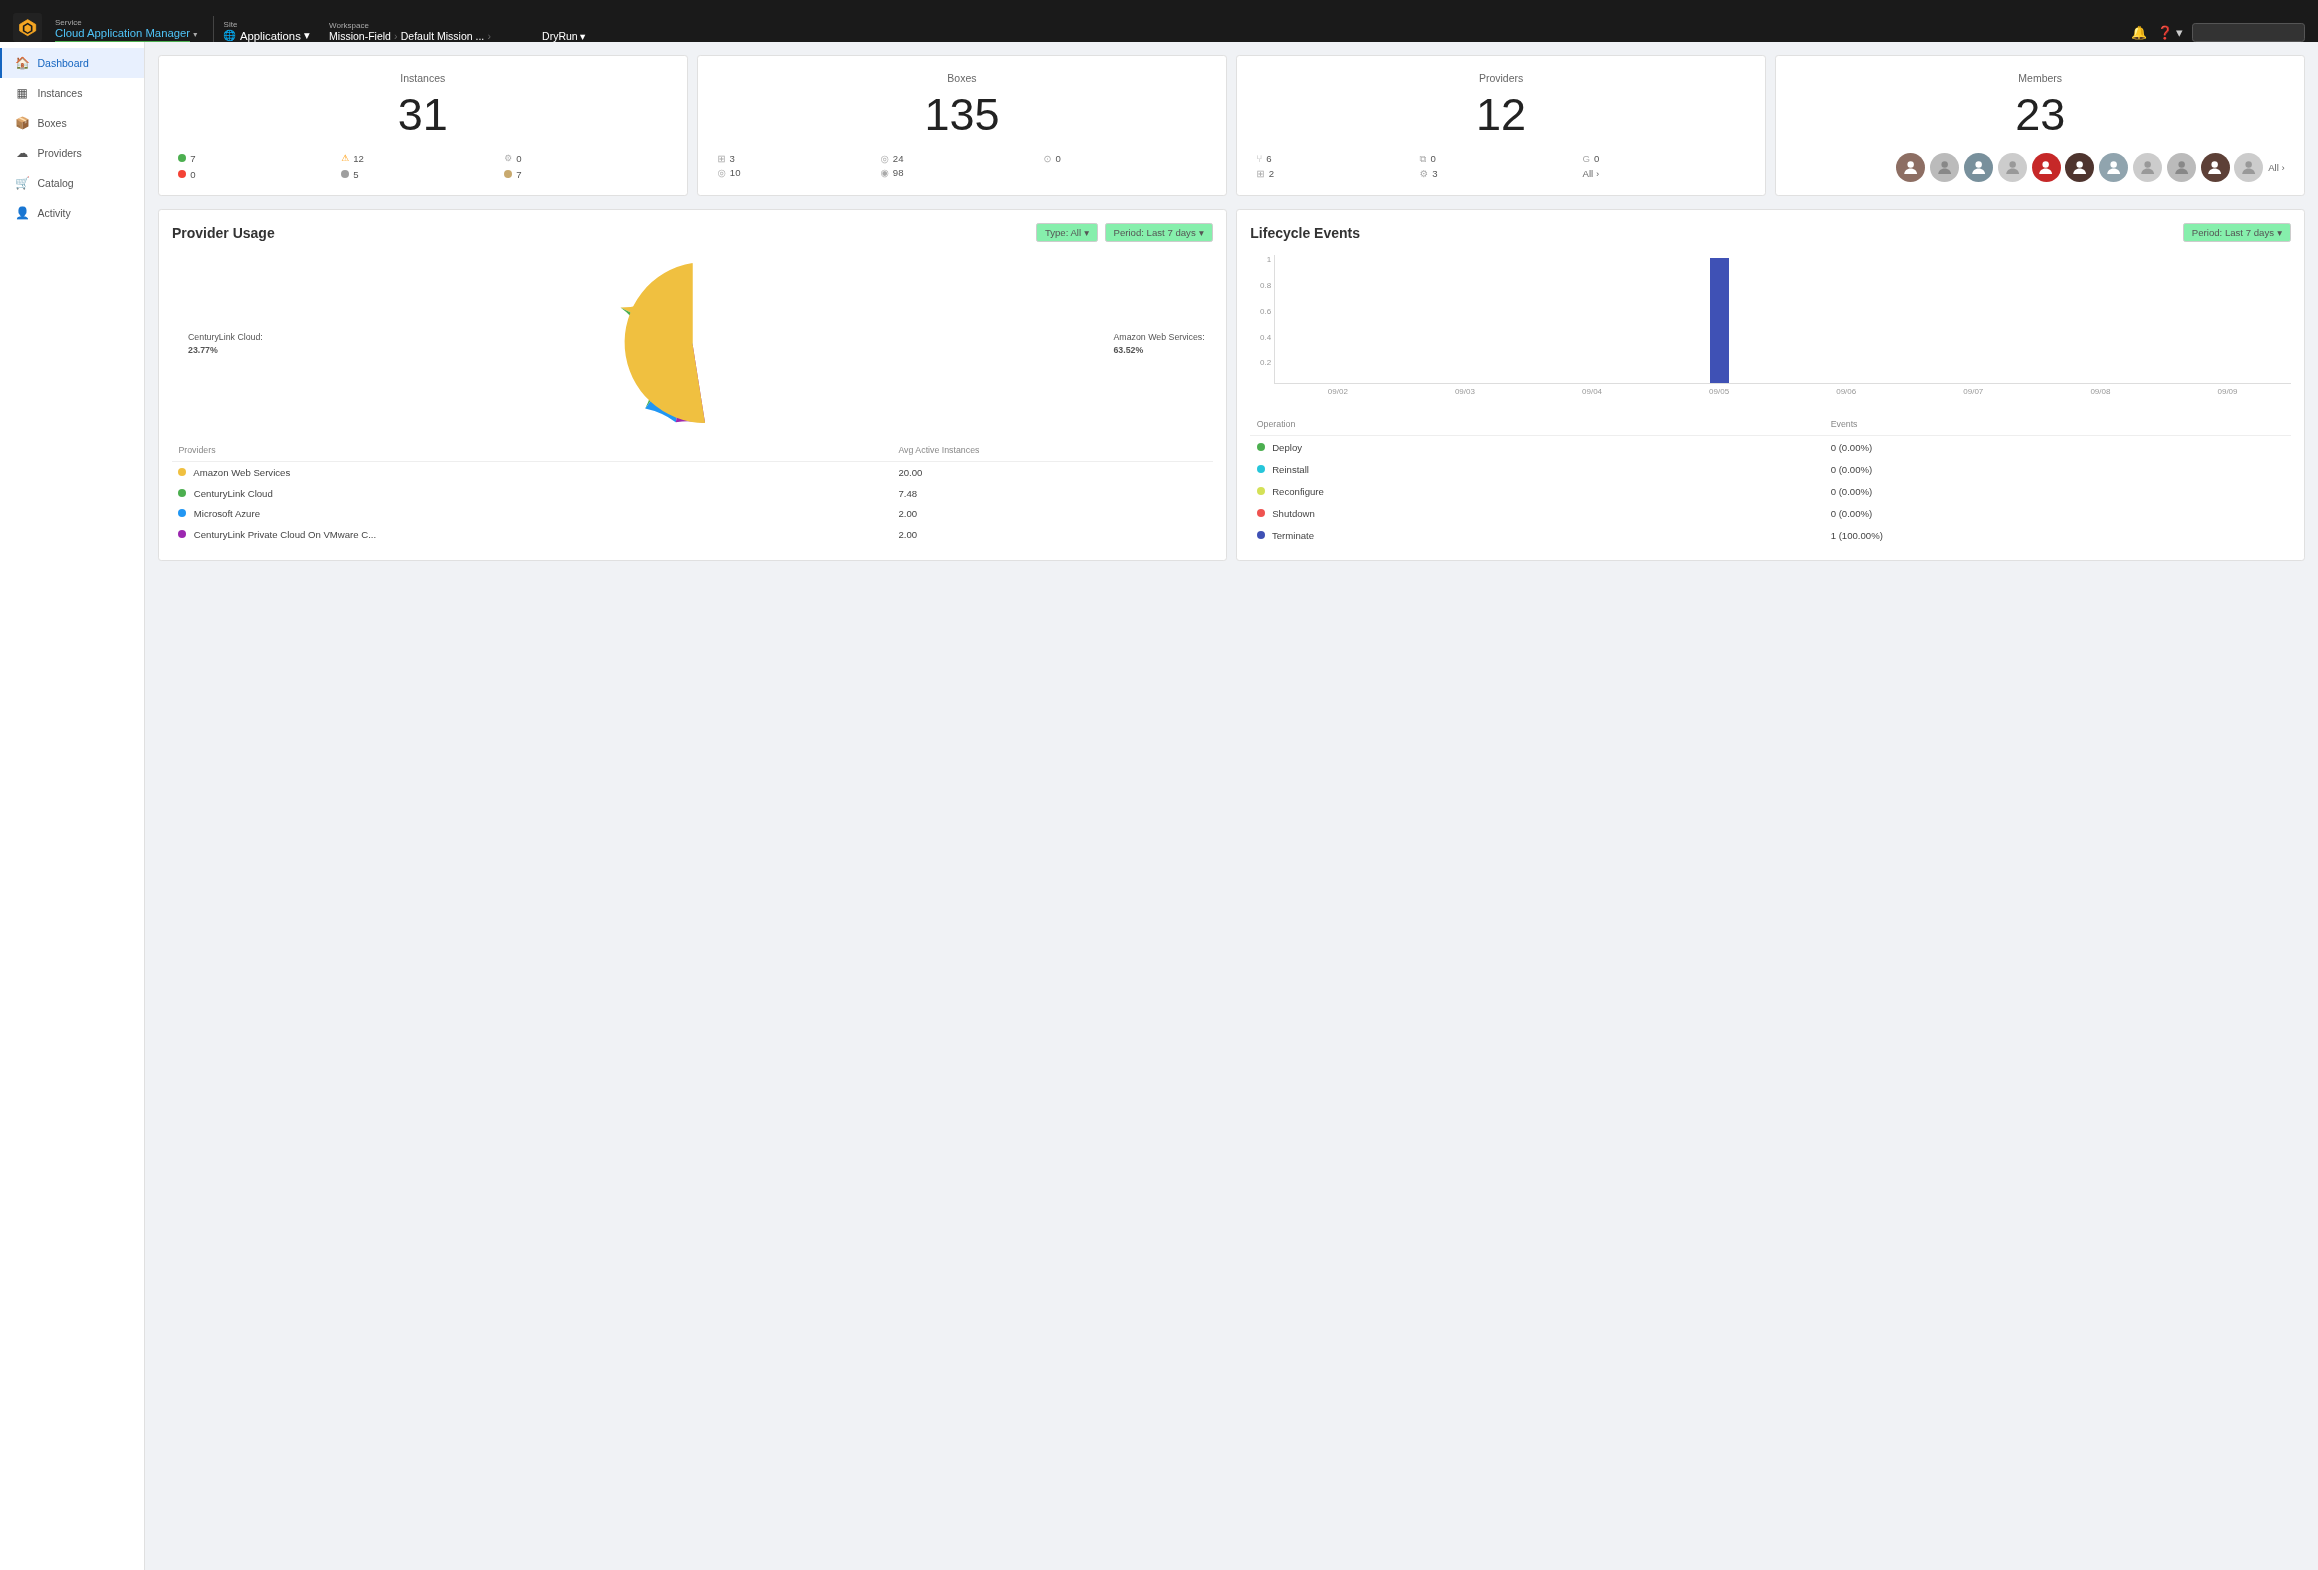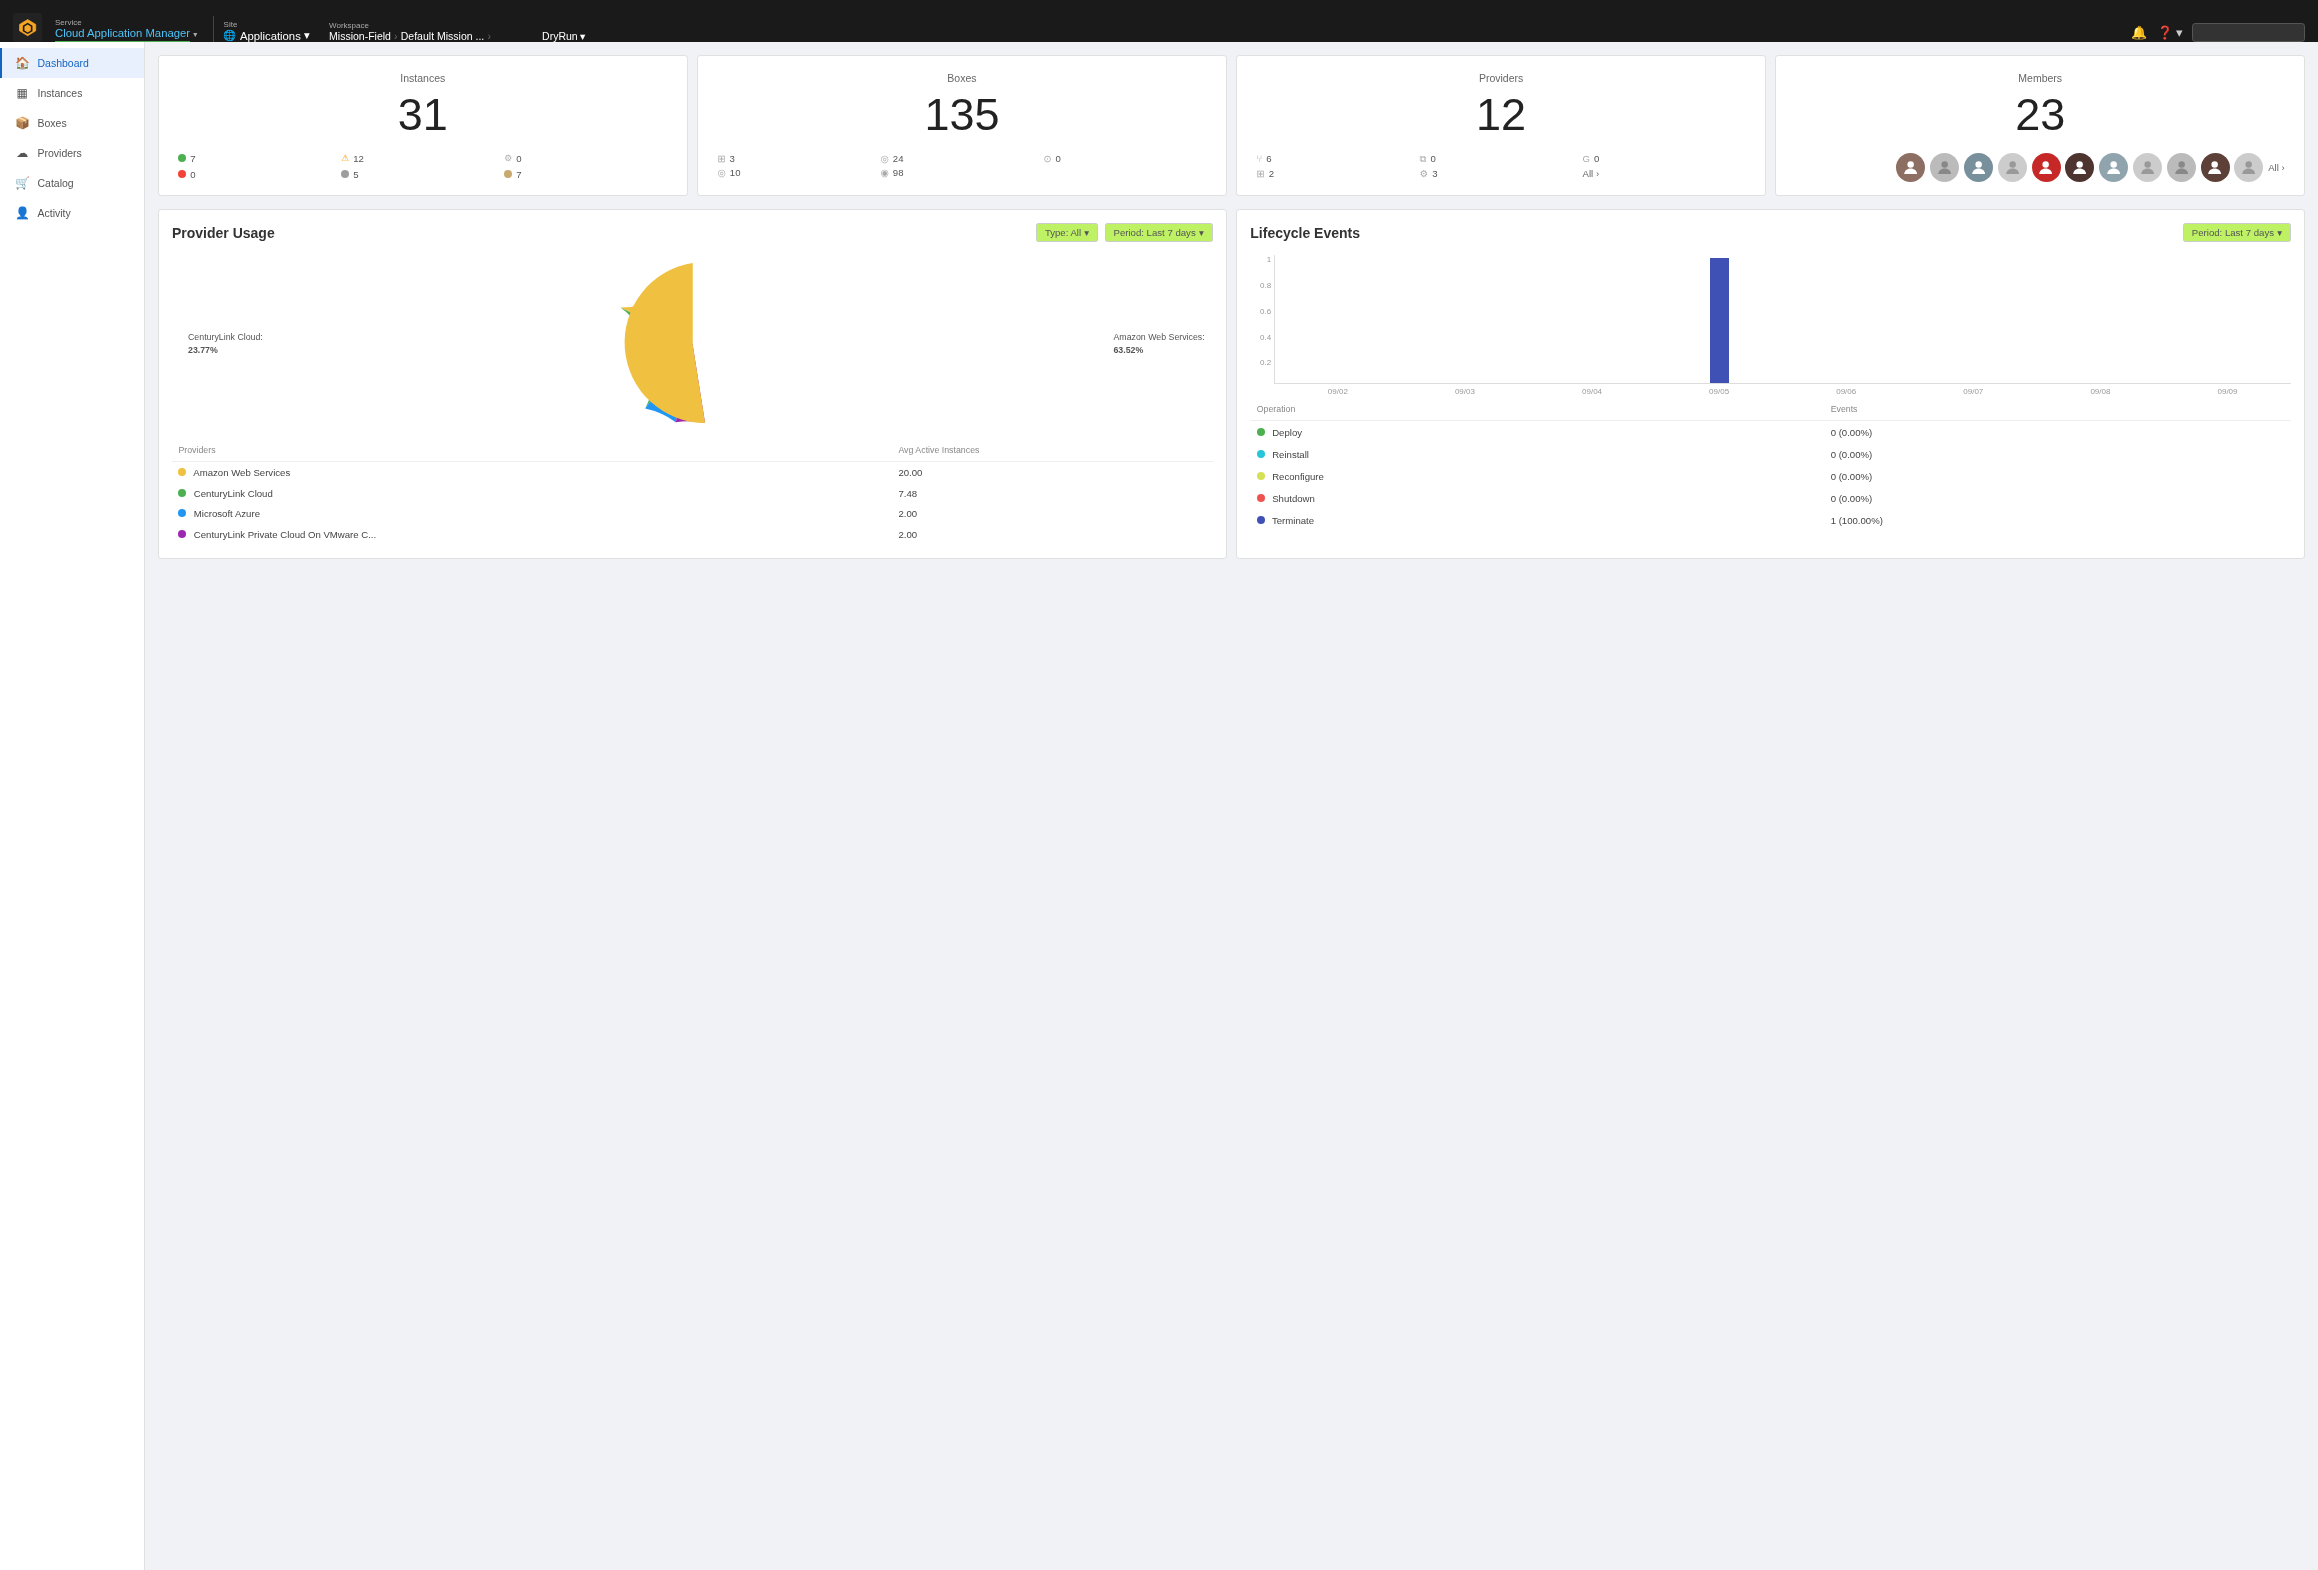--- a/index.html
+++ b/index.html
@@ -80,39 +80,39 @@
     .warning-icon { color: #ff9800; font-size: 8.8px; }
     .spinning-icon { color: #aaa; font-size: 8.8px; }
 
     
     .bottom-panels { display: grid; grid-template-columns: 1fr 1fr; gap: 9.6px; }
     .panel { background: #fff; border: 0.8px solid #e0e0e0; border-radius: 3.2px; padding: 13px; }
     .panel-header { display: flex; align-items: center; justify-content: space-between; margin-bottom: 13px; }
     .panel-title { font-size: 14px; font-weight: 700; color: #333; text-align: center; }
     .panel-controls { display: flex; gap: 6.4px; }
     .dropdown-btn {
-      border: 0.8px solid #ccc; border-radius: 2.4px; background: #bef264;
+      border: 0.8px solid #ccc; border-radius: 2.4px; background: #86efac;
       padding: 3.2px 8px; font-size: 9.6px; cursor: pointer; display: flex; align-items: center; gap: 3.2px; color: #555;
     }
 
     
     .pie-container { display: flex; justify-content: center; align-items: center; position: relative; height: 177px; margin-bottom: 9.6px; }
     .pie-label { position: absolute; font-size: 8.8px; color: #555; line-height: 1.4; }
     .pie-label.left { left: 16px; text-align: left; }
     .pie-label.right { right: 8px; text-align: left; }
     .pie-label strong { display: block; }
 
     
     .provider-table { width: 100%; border-collapse: collapse; margin-top: 6.4px; }
     .provider-table th { text-align: left; font-size: 8.8px; color: #888; font-weight: 500; padding: 3.2px 6.4px 6.4px; border-bottom: 0.8px solid #eee; }
     .provider-table td { padding: 4.8px 6.4px; font-size: 9.6px; color: #444; }
     .provider-dot { width: 8px; height: 8px; border-radius: 50%; display: inline-block; margin-right: 4.8px; }
 
     
-    .events-table { width: 100%; border-collapse: collapse; margin-top: 4px; }
+    .events-table { width: 100%; border-collapse: collapse; margin-top: 19px; }
     .events-table th { text-align: left; font-size: 8.8px; color: #888; font-weight: 500; padding: 3.2px 6.4px 6.4px; border-bottom: 0.8px solid #eee; }
     .events-table td { padding: 5.6px 6.4px; font-size: 9.6px; color: #444; }
     .event-dot { width: 8px; height: 8px; border-radius: 50%; display: inline-block; margin-right: 4.8px; }
     .avatar { width: 29px; height: 29px; border-radius: 50%; background: #bbb; overflow: hidden; display: flex; align-items: center; justify-content: center; }
     .avatar svg { width: 19.3px; height: 19.3px; }
 
     
     .boxes-detail { display: grid; grid-template-columns: repeat(3, 1fr); gap: 3.2px 0; }
     .providers-detail { display: grid; grid-template-columns: repeat(3, 1fr); gap: 3.2px 0; }
 

